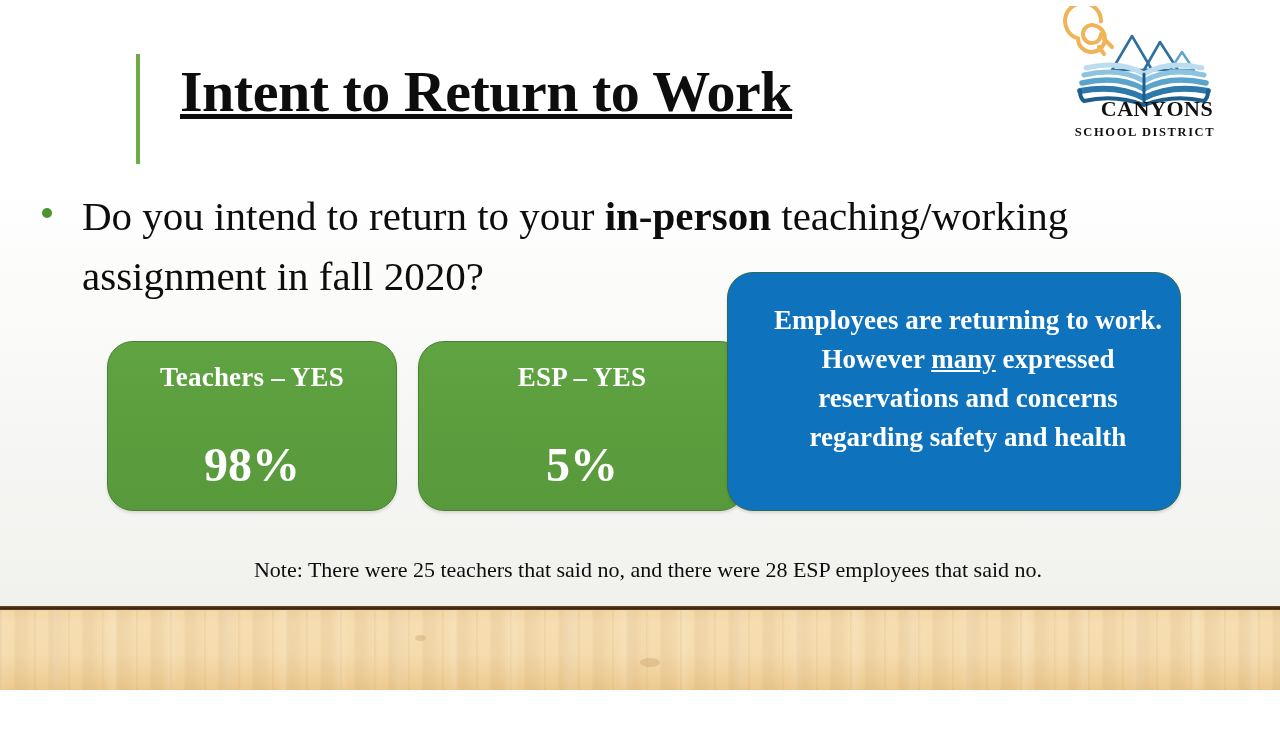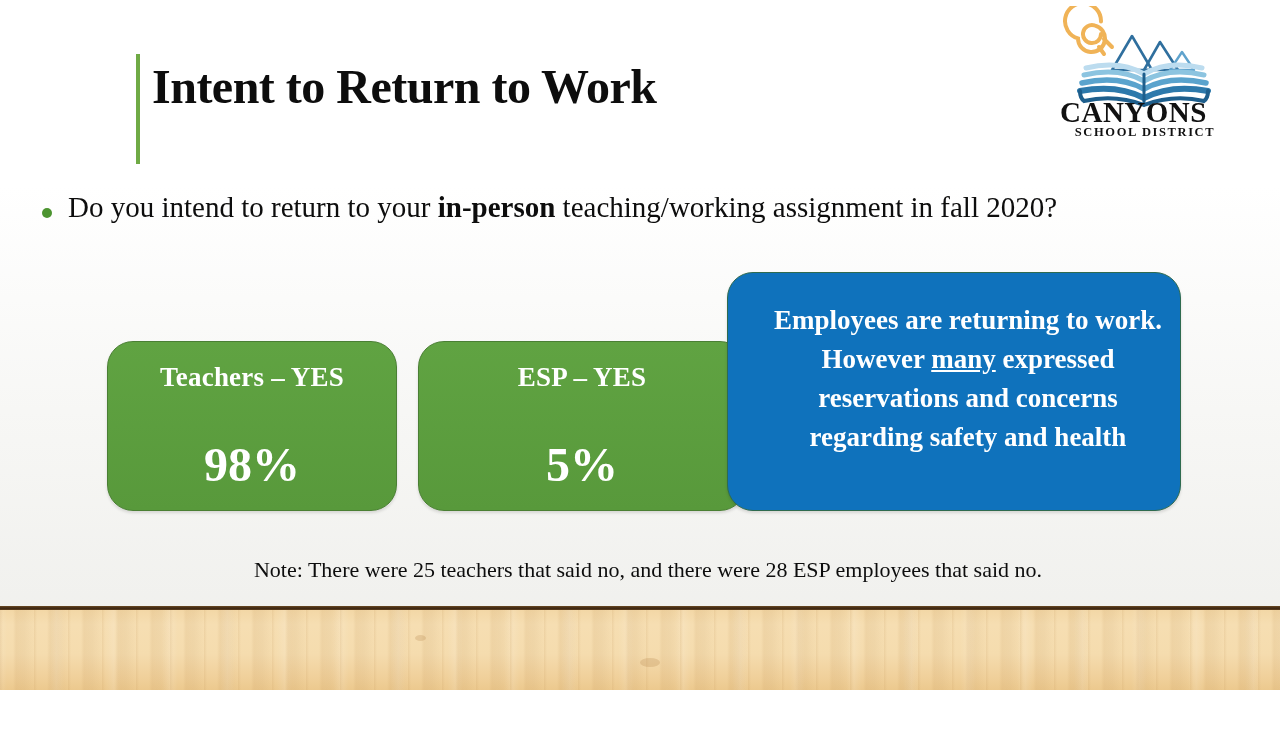--- a/index.html
+++ b/index.html
@@ -21,49 +21,50 @@
   .title-accent {
     position: absolute;
     left: 136px;
     top: 54px;
     width: 4px;
     height: 110px;
     background: #6faa45;
   }
   .slide-title {
     position: absolute;
-    left: 152px;
+    left: 180px;
     top: 62px;
     width: 880px;
-    font-size: 48px;
+    font-size: 58px;
     font-weight: bold;
     line-height: 1.05;
     color: #0d0d0d;
     letter-spacing: -0.5px;
     white-space: nowrap;
+    text-decoration: underline;
   }
 
   
   .logo {
     position: absolute;
     left: 1060px;
     top: 6px;
     width: 170px;
     height: 142px;
   }
   .logo svg { display:block; width:170px; height:142px; }
   .logo-word {
     position: absolute;
-    left: 0;
+    left: 12px;
     top: 92px;
     width: 170px;
-    text-align: left;
+    text-align: center;
     font-family: "Liberation Serif", "DejaVu Serif", serif;
     font-weight: bold;
-    font-size: 29px;
+    font-size: 22px;
     color: #111111;
     letter-spacing: 0.5px;
     line-height: 1;
   }
   .logo-sub {
     position: absolute;
     left: 0;
     top: 120px;
     width: 170px;
     text-align: center;
@@ -85,22 +86,22 @@
   .bullet-dot {
     position: absolute;
     left: 6px;
     top: 22px;
     width: 10px;
     height: 10px;
     border-radius: 50%;
     background: #4c9430;
   }
   .bullet-text {
-    margin-left: 32px;
-    font-size: 29px;
+    margin-left: 46px;
+    font-size: 41px;
     line-height: 1.47;
     color: #0d0d0d;
   }
   .bullet-text b { font-weight: bold; }
 
   
   .stat-box {
     position: absolute;
     border-radius: 26px;
     box-sizing: border-box;

